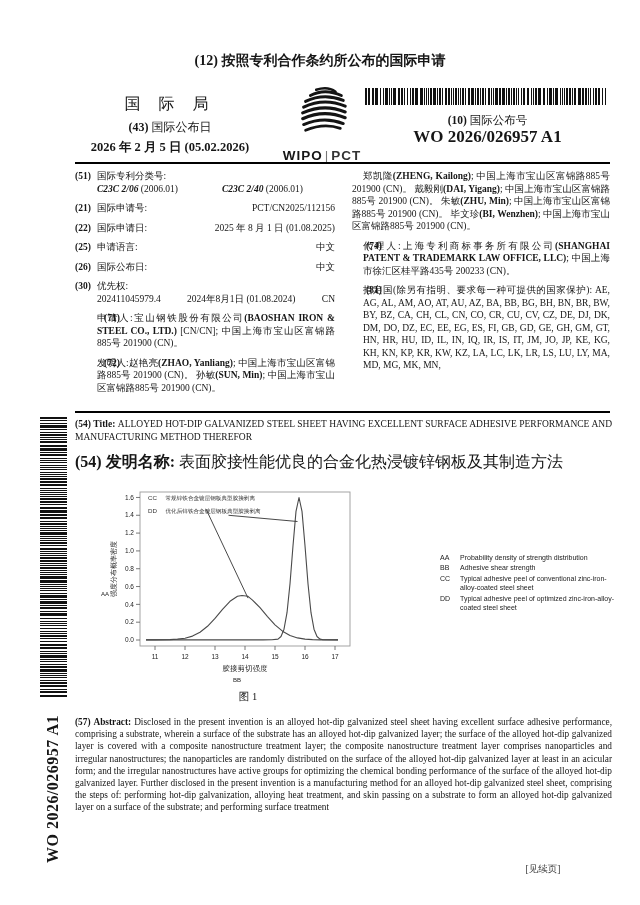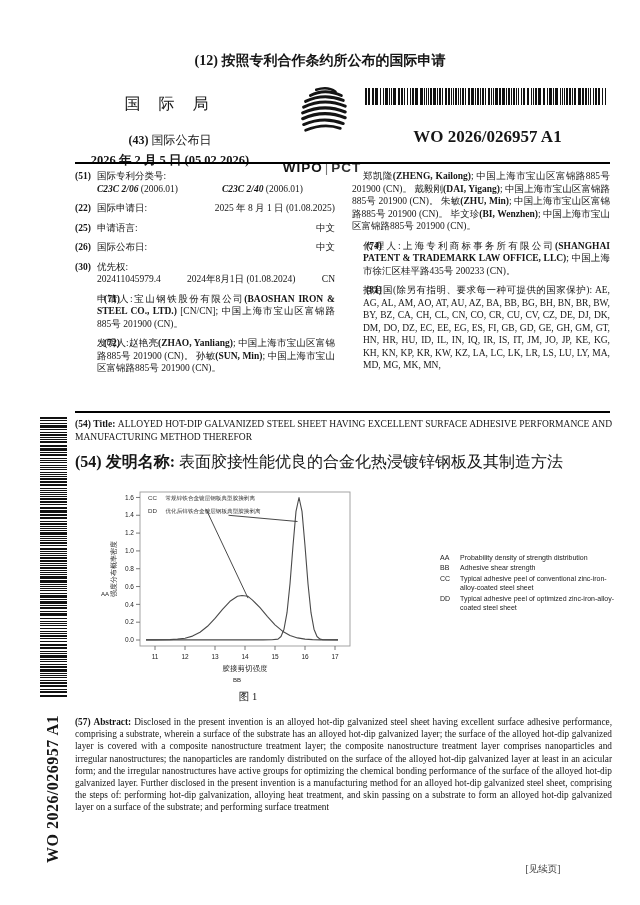--- a/index.html
+++ b/index.html
@@ -4,24 +4,24 @@
 <style>
   html,body{margin:0;padding:0;background:#e8e8e8;}
   .page{position:relative;width:640px;height:905px;background:#ffffff;
         font-family:"Liberation Serif",serif;color:#161616;overflow:hidden;}
   .b{font-weight:bold}.i{font-style:italic}
   .abs{position:absolute;}
   #top-line{top:52px;left:0;width:640px;text-align:center;font-weight:bold;font-size:14px;}
   #org-block{top:84px;left:70px;width:200px;text-align:center;}
   #org-line{font-size:13px;}
   #bureau-line{font-size:16px;letter-spacing:7px;margin-top:10px;}
-  #pubdate-label{font-size:12px;margin-top:17px;}
+  #pubdate-label{font-size:12px;margin-top:4px;}
   #pubdate-value{font-size:12.5px;font-weight:bold;margin-top:3px;}
   #logo-block{top:82px;left:272px;width:100px;text-align:center;}
-  #logo-text{font-family:"Liberation Sans",sans-serif;font-weight:bold;font-size:13.5px;letter-spacing:1px;margin-top:16px;}
+  #logo-text{font-family:"Liberation Sans",sans-serif;font-weight:bold;font-size:13.5px;letter-spacing:1px;margin-top:4px;}
   #logo-text .sep{font-weight:normal;color:#777;padding:0 2px;}
   #logo-text .pct{font-weight:bold;color:#333;}
   #top-barcode{top:88px;left:365px;width:243px;height:17px;}
   #pubno-label{top:113px;left:365px;width:245px;text-align:center;font-size:11.5px;}
   #pubno-value{top:127px;left:365px;width:245px;text-align:center;font-weight:bold;font-size:17px;}
   .rule{left:75px;width:535px;height:2px;background:#000;}
   #rule1{top:162px;} #rule2{top:411px;}
   .col{font-size:9.5px;line-height:1.32;text-align:justify;}
   #col-left{top:170px;left:75px;width:260px;}
   #col-right{top:170px;left:337px;width:273px;}
@@ -167,33 +167,44 @@
         <rect x="220" y="0" width="2" height="17" fill="#111"></rect>
         <rect x="223" y="0" width="1" height="17" fill="#111"></rect>
         <rect x="225" y="0" width="1" height="17" fill="#111"></rect>
         <rect x="228" y="0" width="1" height="17" fill="#111"></rect>
         <rect x="230" y="0" width="2" height="17" fill="#111"></rect>
         <rect x="233" y="0" width="2" height="17" fill="#111"></rect>
         <rect x="237" y="0" width="1" height="17" fill="#111"></rect>
         <rect x="240" y="0" width="1" height="17" fill="#111"></rect>
       </svg></div>
 
+  <div class="abs" id="pubno-label">
+    <span class="b">(10)</span>
+    <span>国际公布号</span>
+  </div>
   <div class="abs" id="pubno-value">WO 2026/026957 A1</div>
 
   <div class="abs rule" id="rule1"></div>
 
   <div class="abs col" id="col-left">
     <div class="brow">
       <div class="hd">
         <span class="num">(51)</span>
         <span>国际专利分类号:</span>
       </div>
       <div class="ipc-codes">
         <span><span class="b i">C23C 2/06</span><span> (2006.01)</span></span>
         <span><span class="b i">C23C 2/40</span><span> (2006.01)</span></span>
+      </div>
+    </div>
+    <div class="brow">
+      <div class="hd">
+        <span class="num">(21)</span>
+        <span>国际申请号:</span>
+        <span class="val">PCT/CN2025/112156</span>
       </div>
     </div>
     <div class="brow">
       <div class="hd">
         <span class="num">(22)</span>
         <span>国际申请日:</span>
         <span class="val">2025 年 8 月 1 日 (01.08.2025)</span>
       </div>
     </div>
     <div class="brow">

